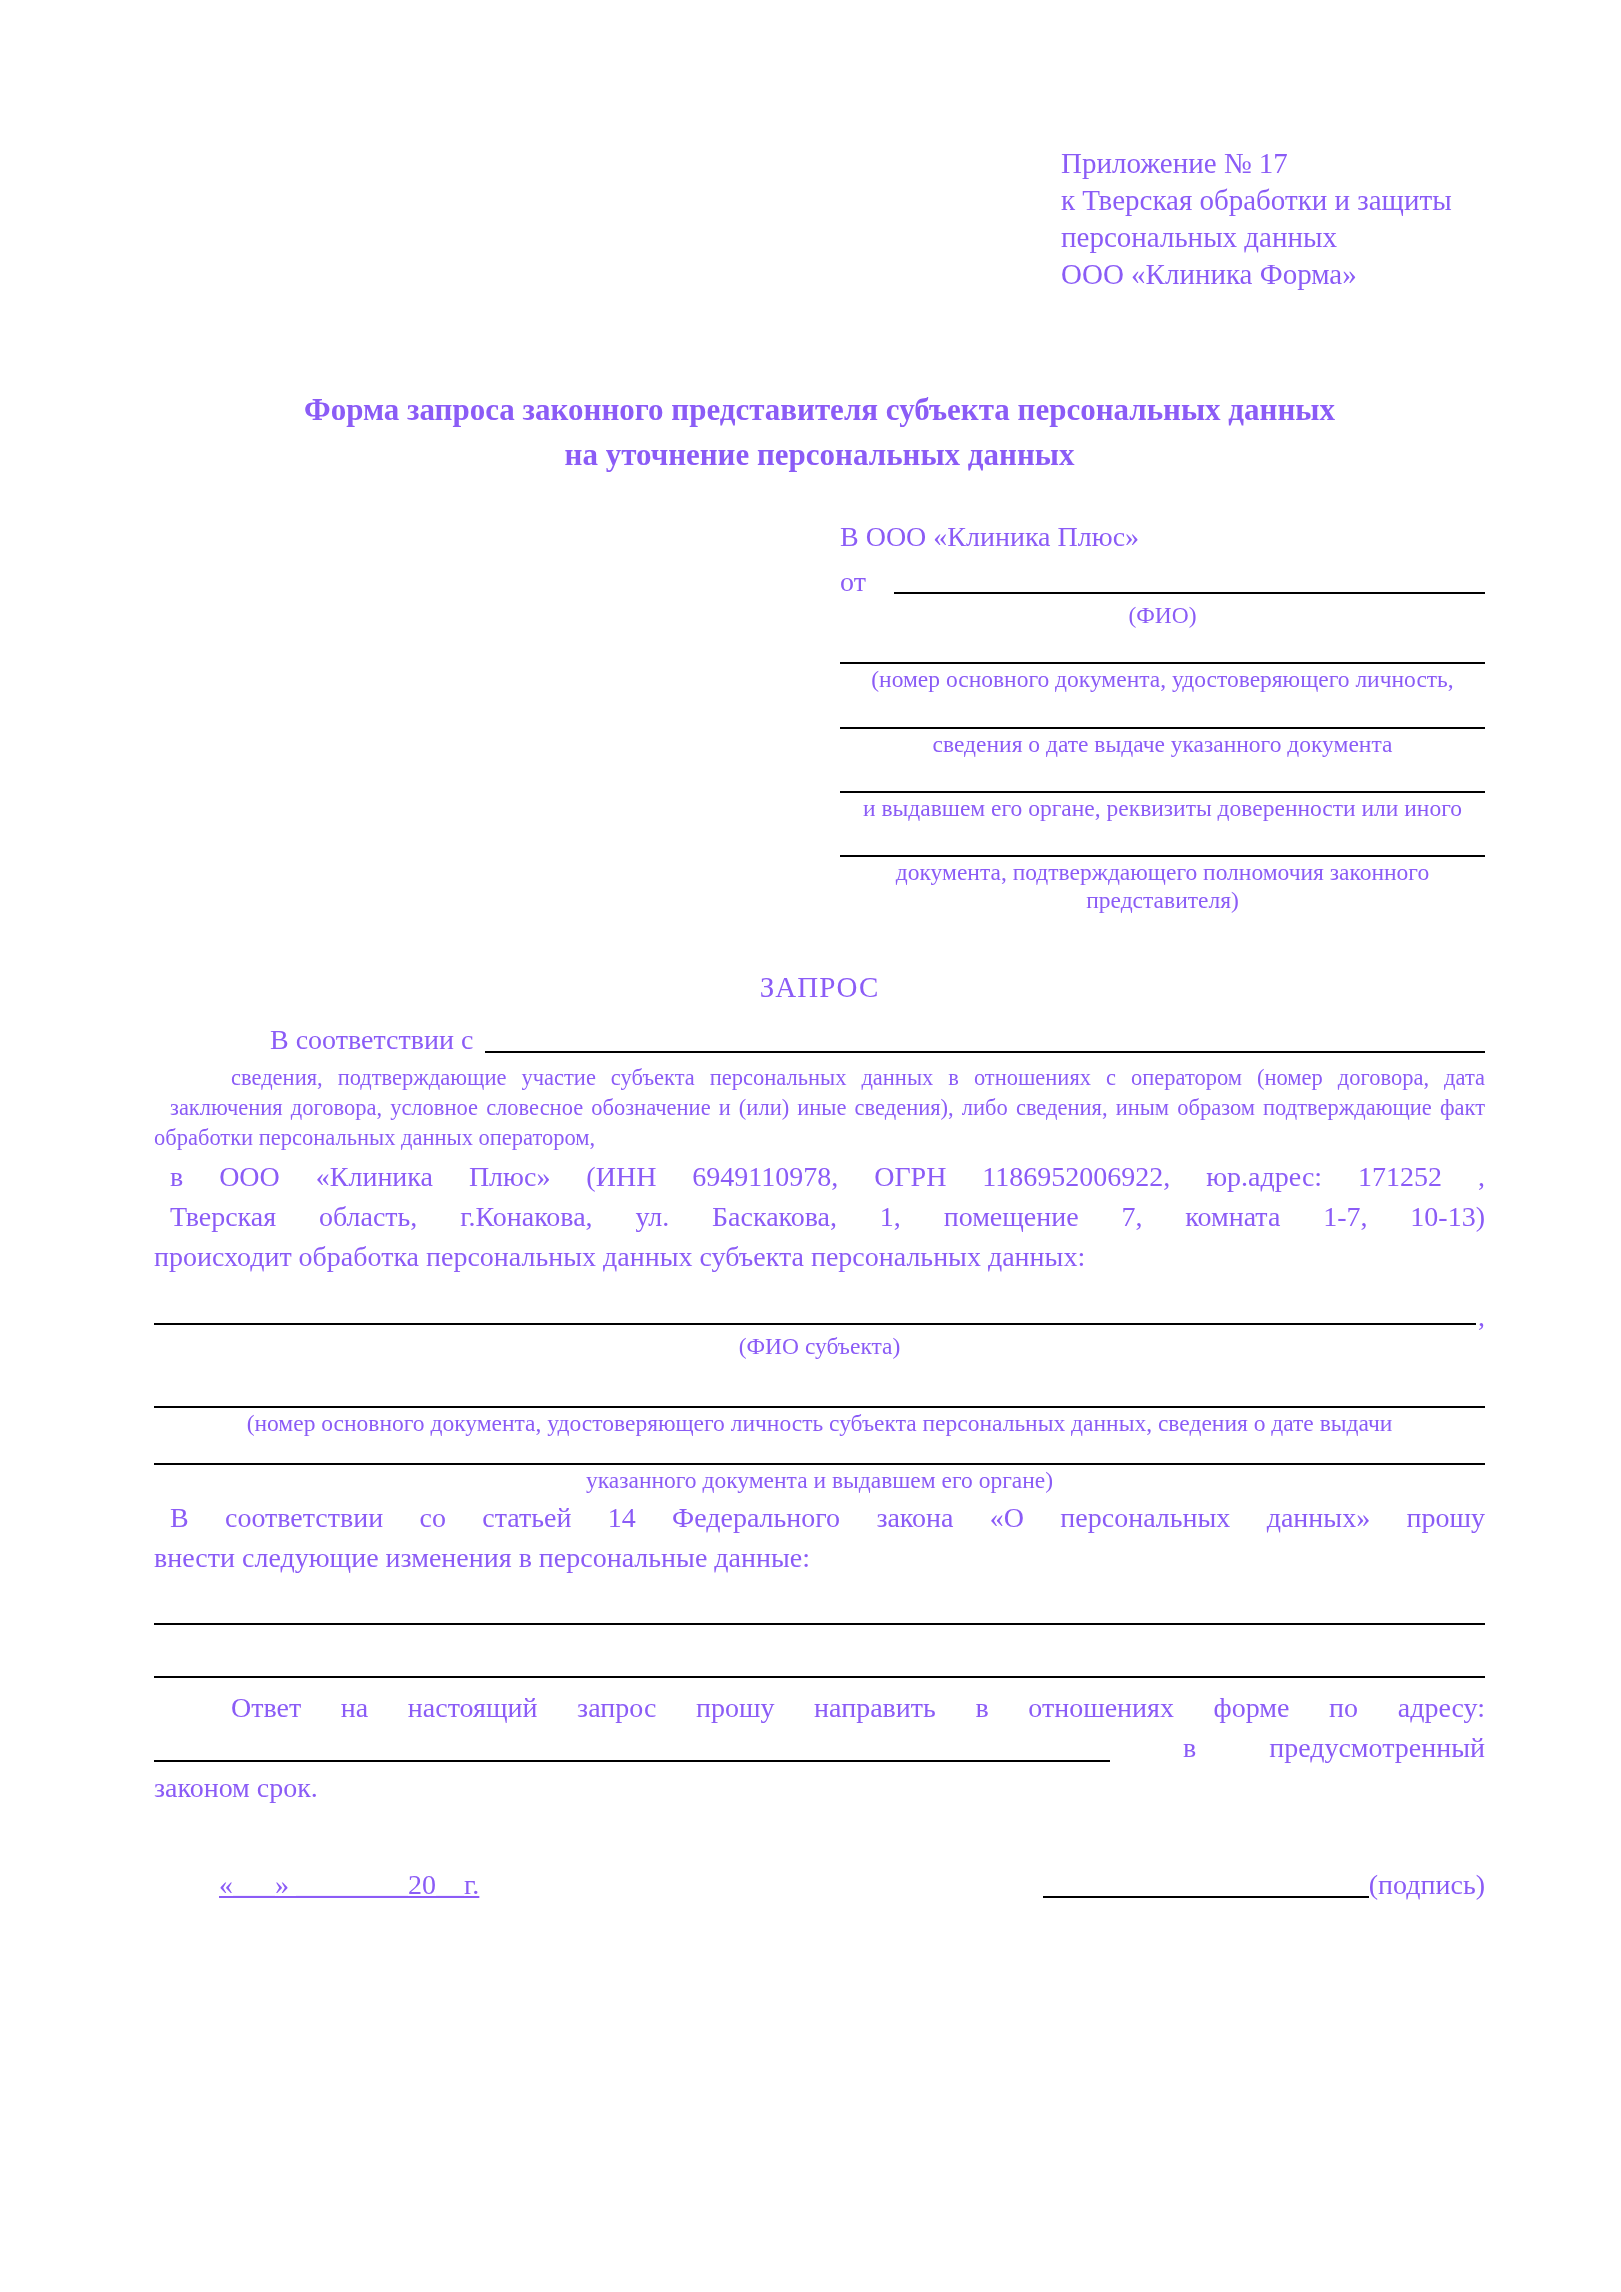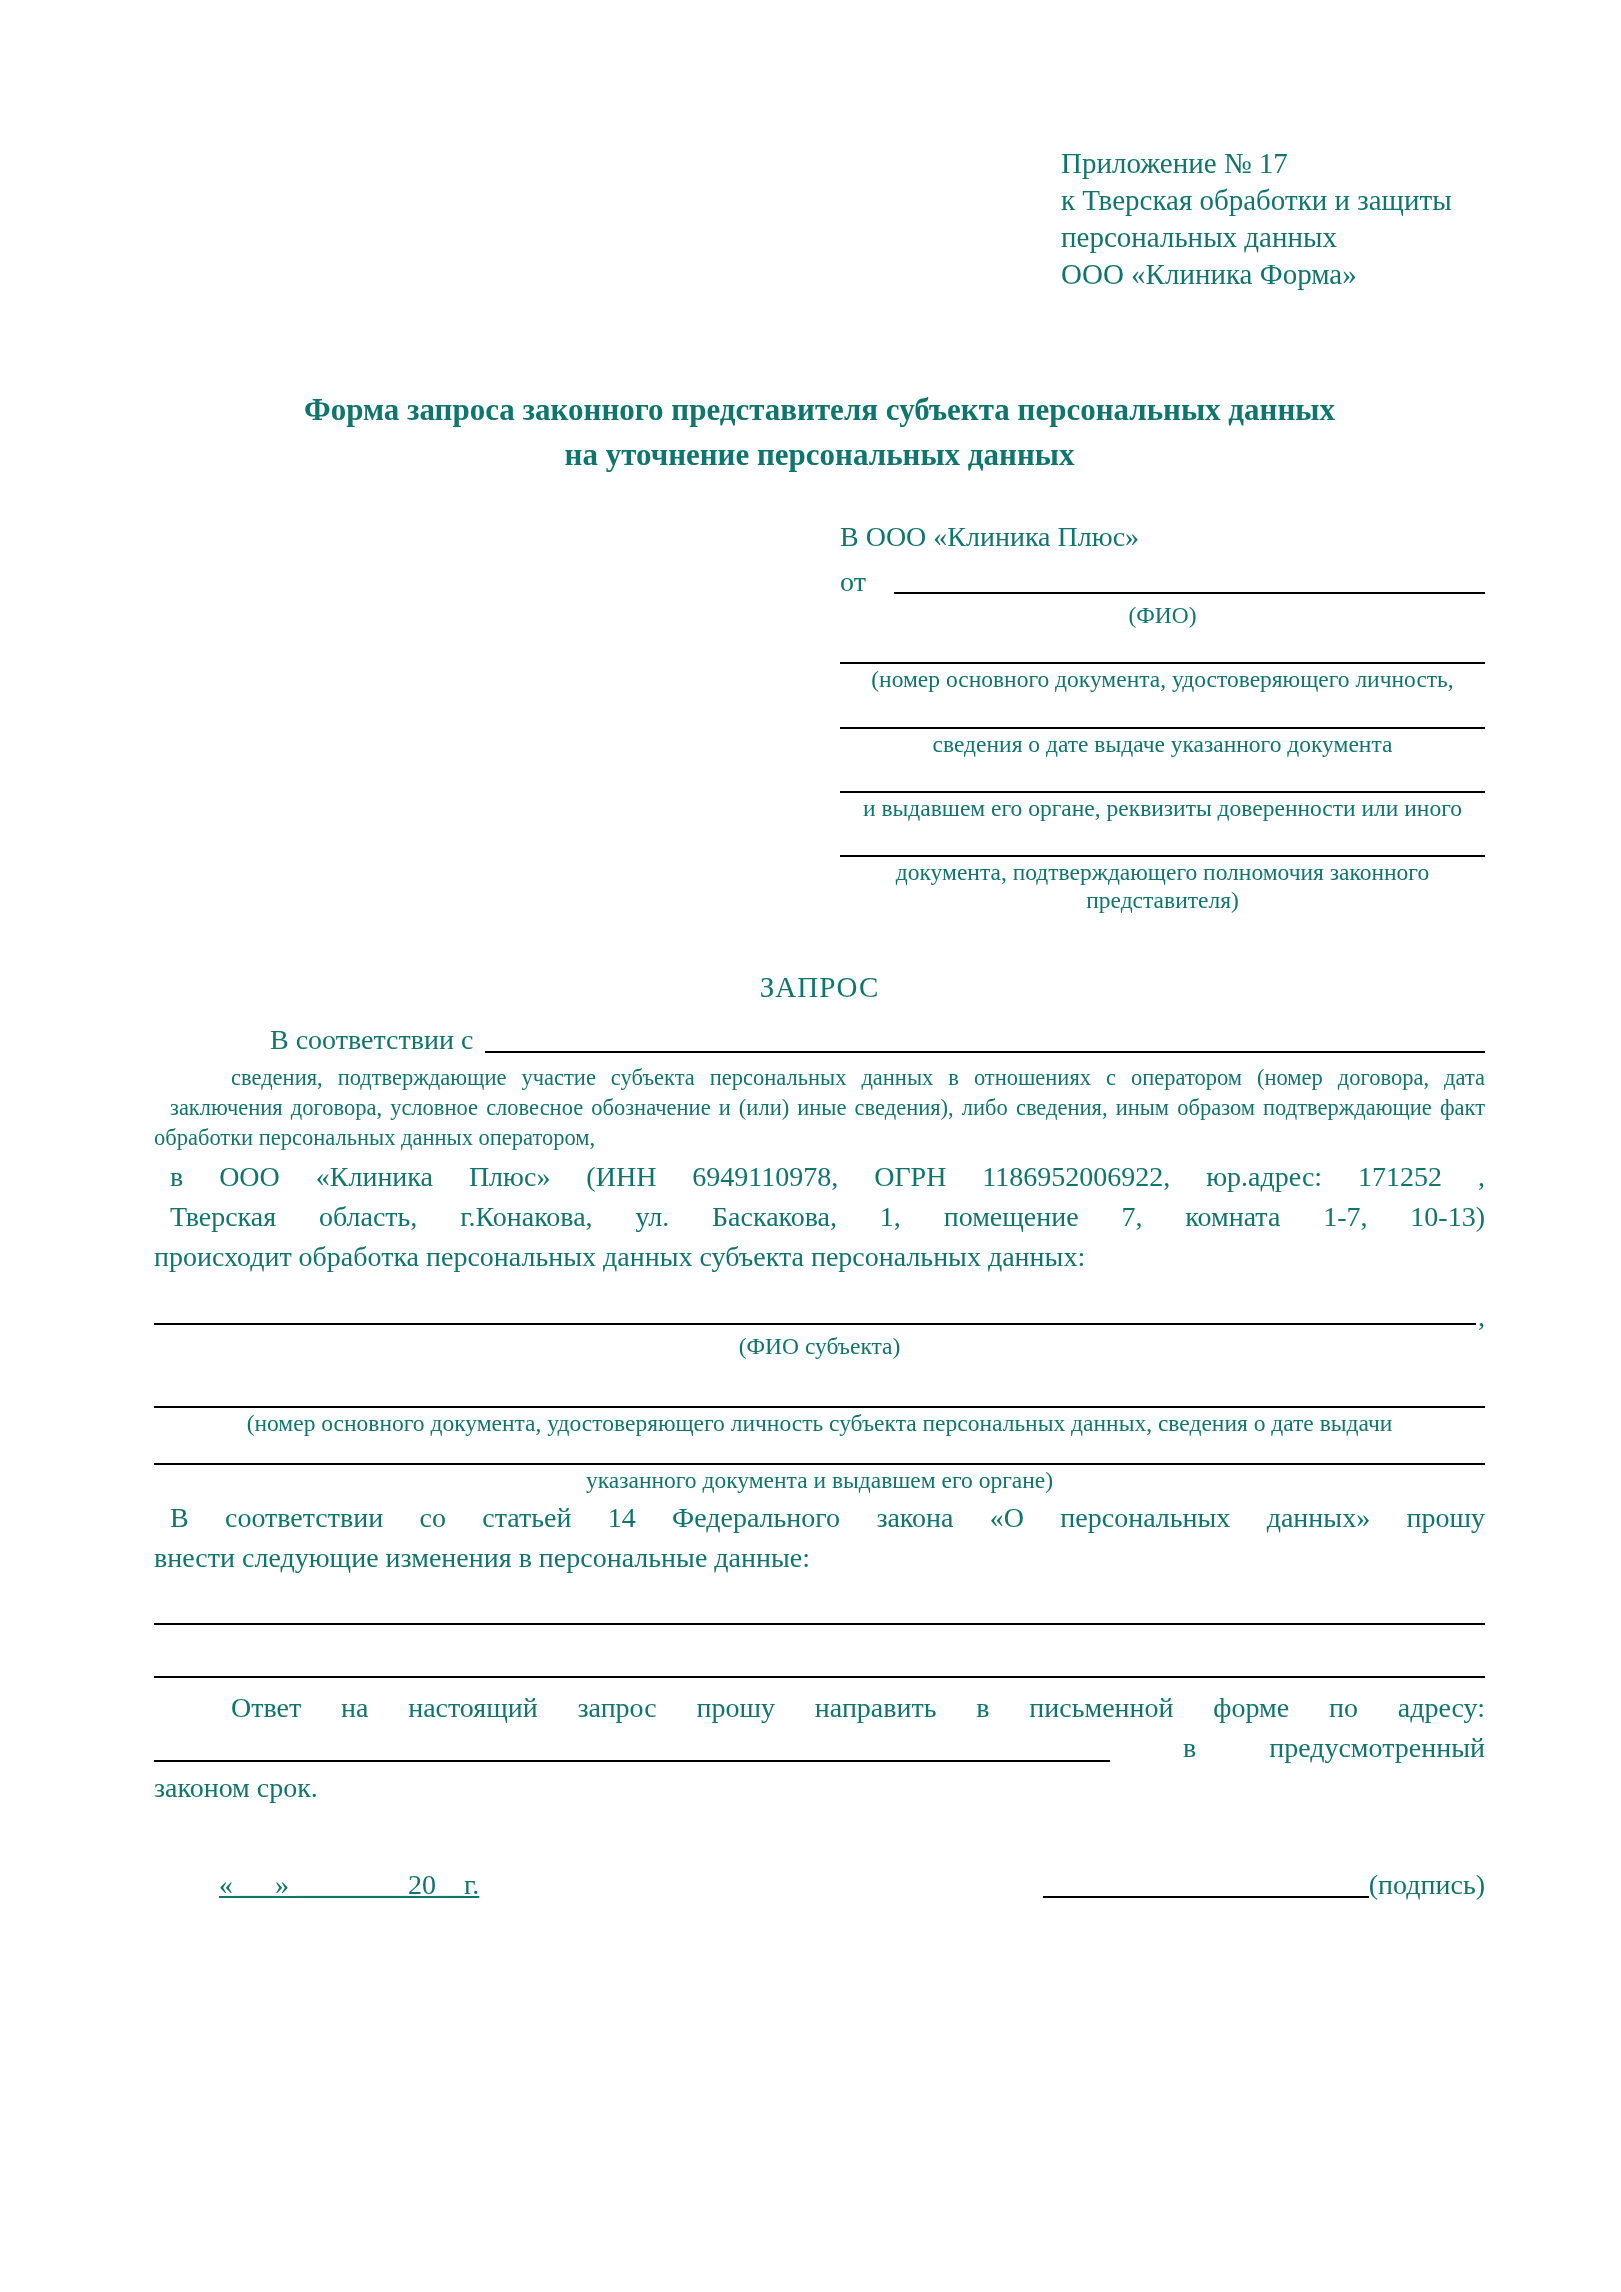--- a/index.html
+++ b/index.html
@@ -5,21 +5,21 @@
   html, body {
     margin: 0;
     padding: 0;
     background: #ffffff;
   }
   .page {
     position: relative;
     width: 1621px;
     height: 2251px;
     background: #ffffff;
-    color: #0f766e;
+    color: #8b5cf6;
     font-family: "Liberation Serif", "DejaVu Serif", serif;
     overflow: hidden;
     box-sizing: border-box;
   }
   .content {
     padding: 145px 136px 0 154px; 
   }
 
   
   .header-note {
@@ -242,21 +242,21 @@
 
     <div class="para">
       <div class="body-line jl">В соответствии со статьей 14 Федерального закона «О персональных данных» прошу</div>
       <div class="body-line">внести следующие изменения в персональные данные:</div>
     </div>
 
     <div class="wide-fill mt46"></div>
     <div class="wide-fill mt52"></div>
 
     <div class="para" style="margin-top:9.8px;">
-      <div class="body-line jl ind">Ответ на настоящий запрос прошу направить в письменной форме по адресу:</div>
+      <div class="body-line jl ind">Ответ на настоящий запрос прошу направить в отношениях форме по адресу:</div>
       <div class="reply-line2">
         <span class="blank"></span>
         <span>в</span>
         <span>предусмотренный</span>
       </div>
       <div class="body-line">законом срок.</div>
     </div>
 
     <div class="footer-row">
       <span class="date">«___» ________20__г.</span>

